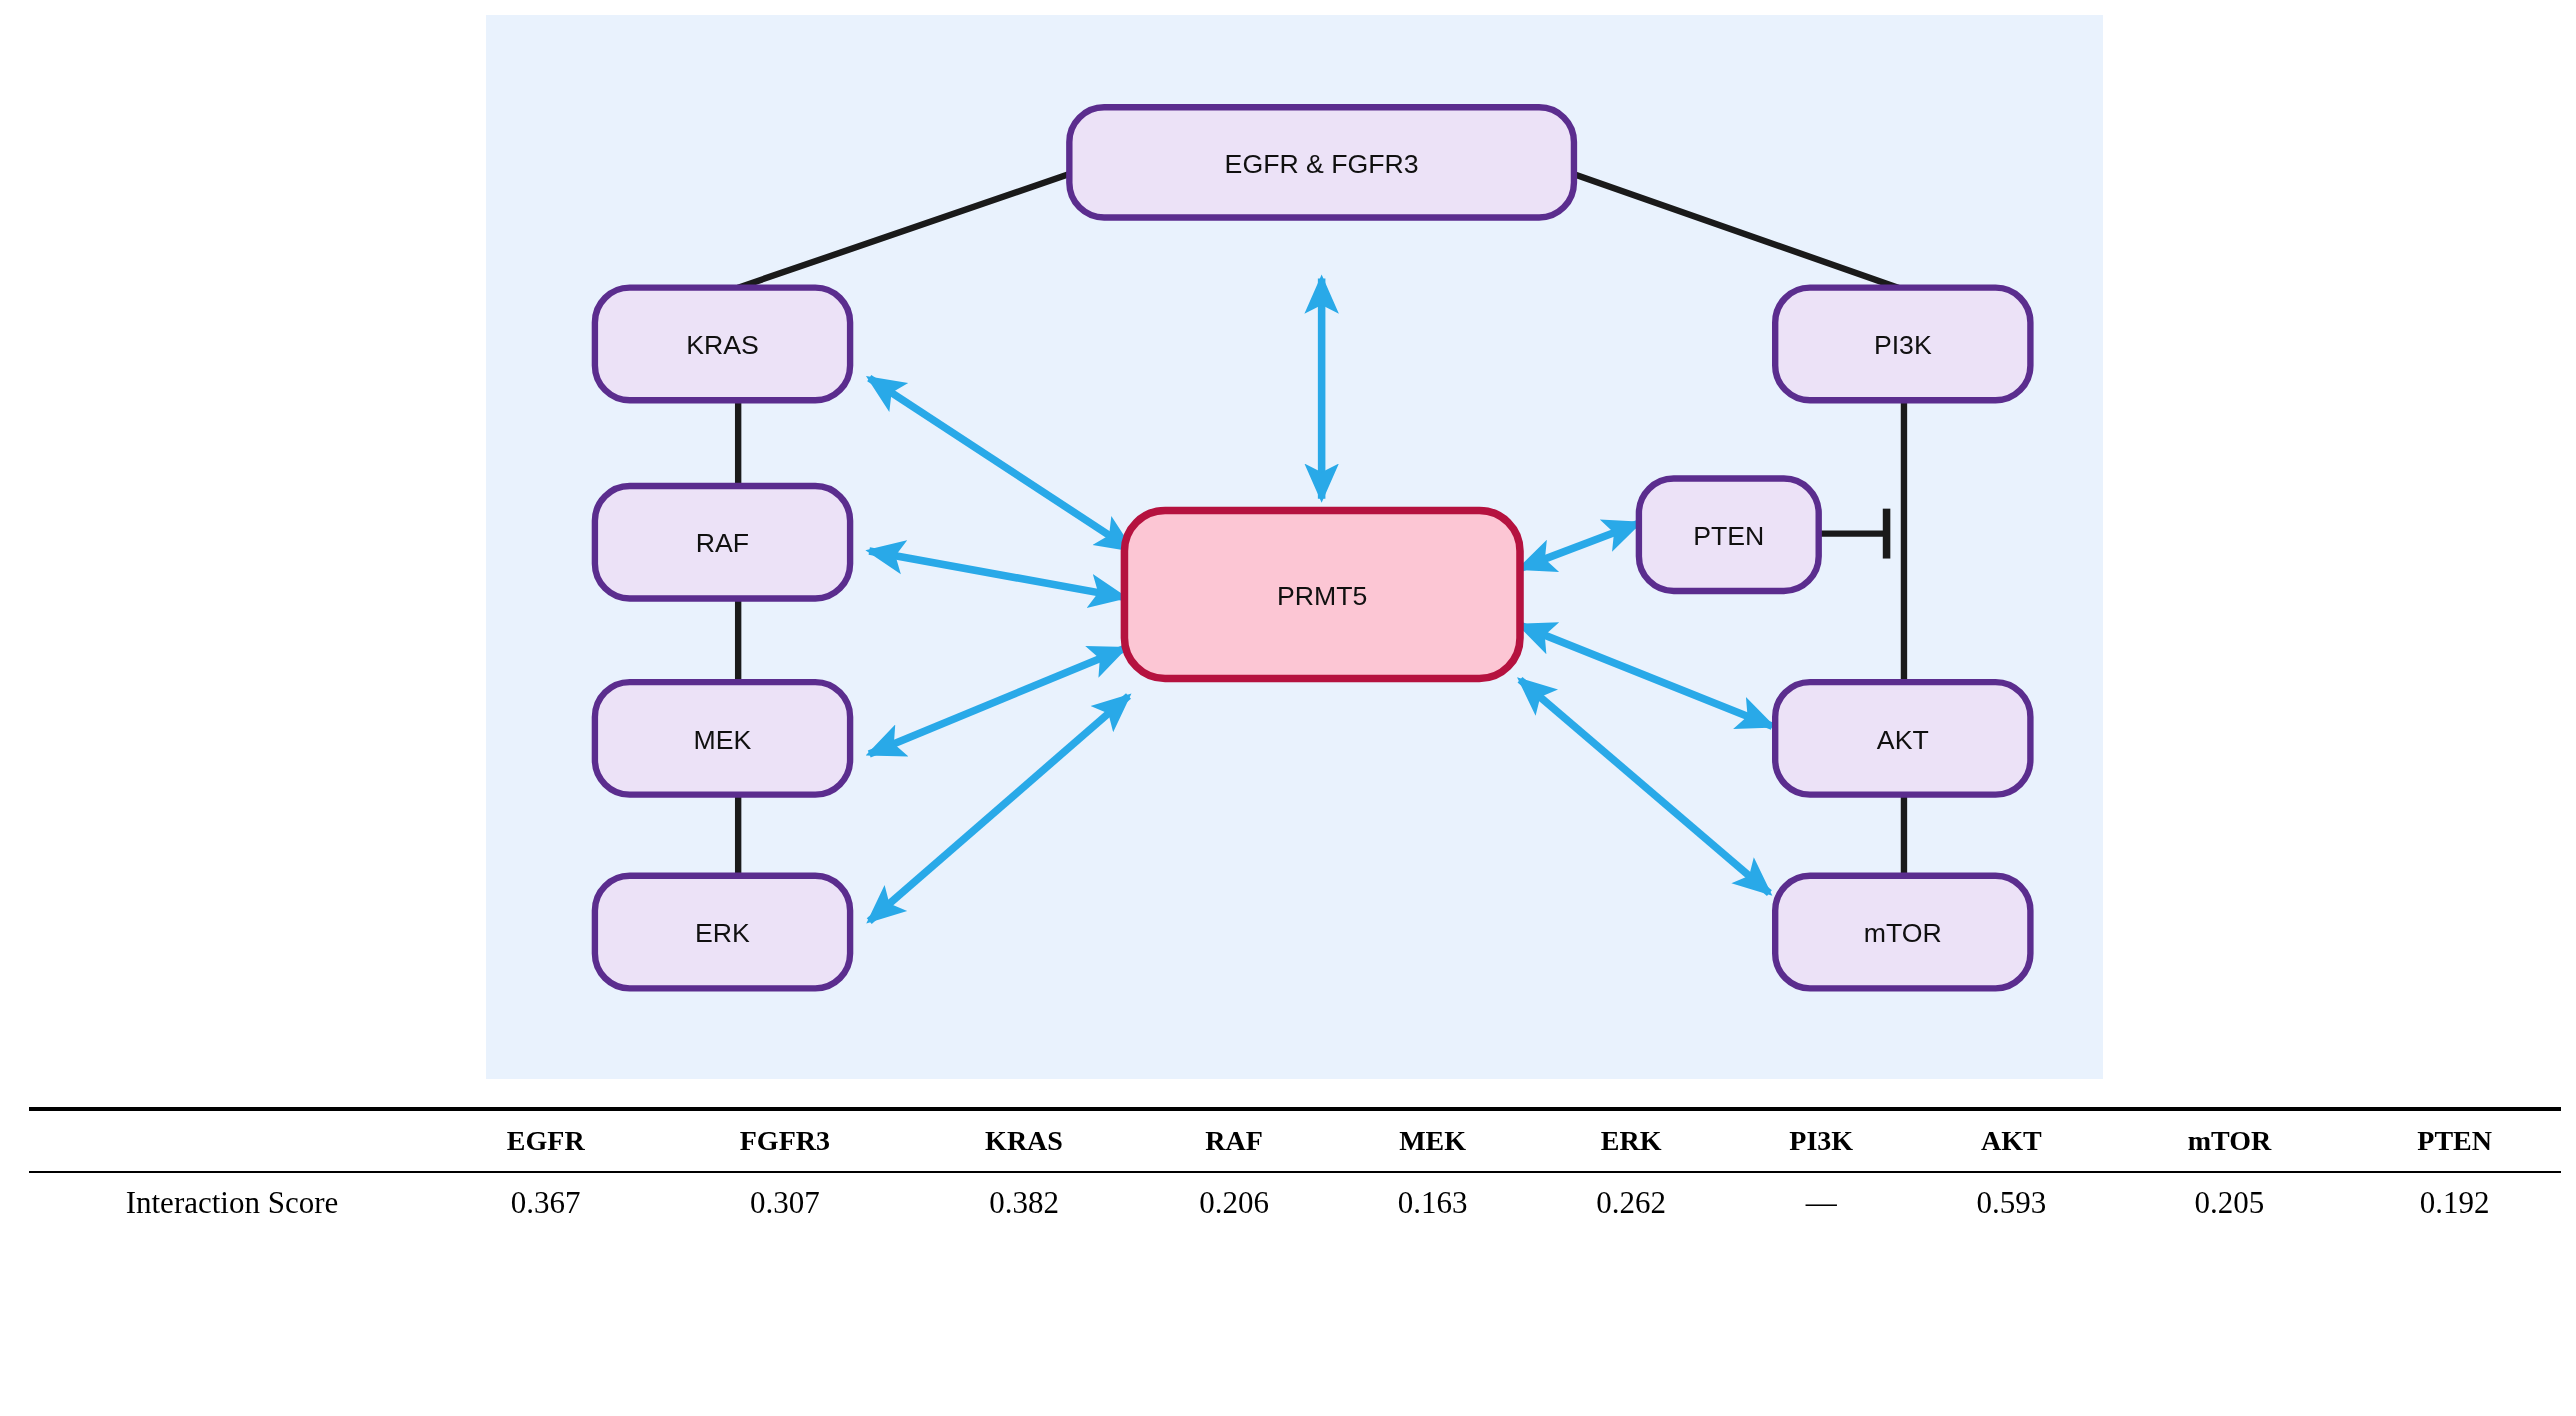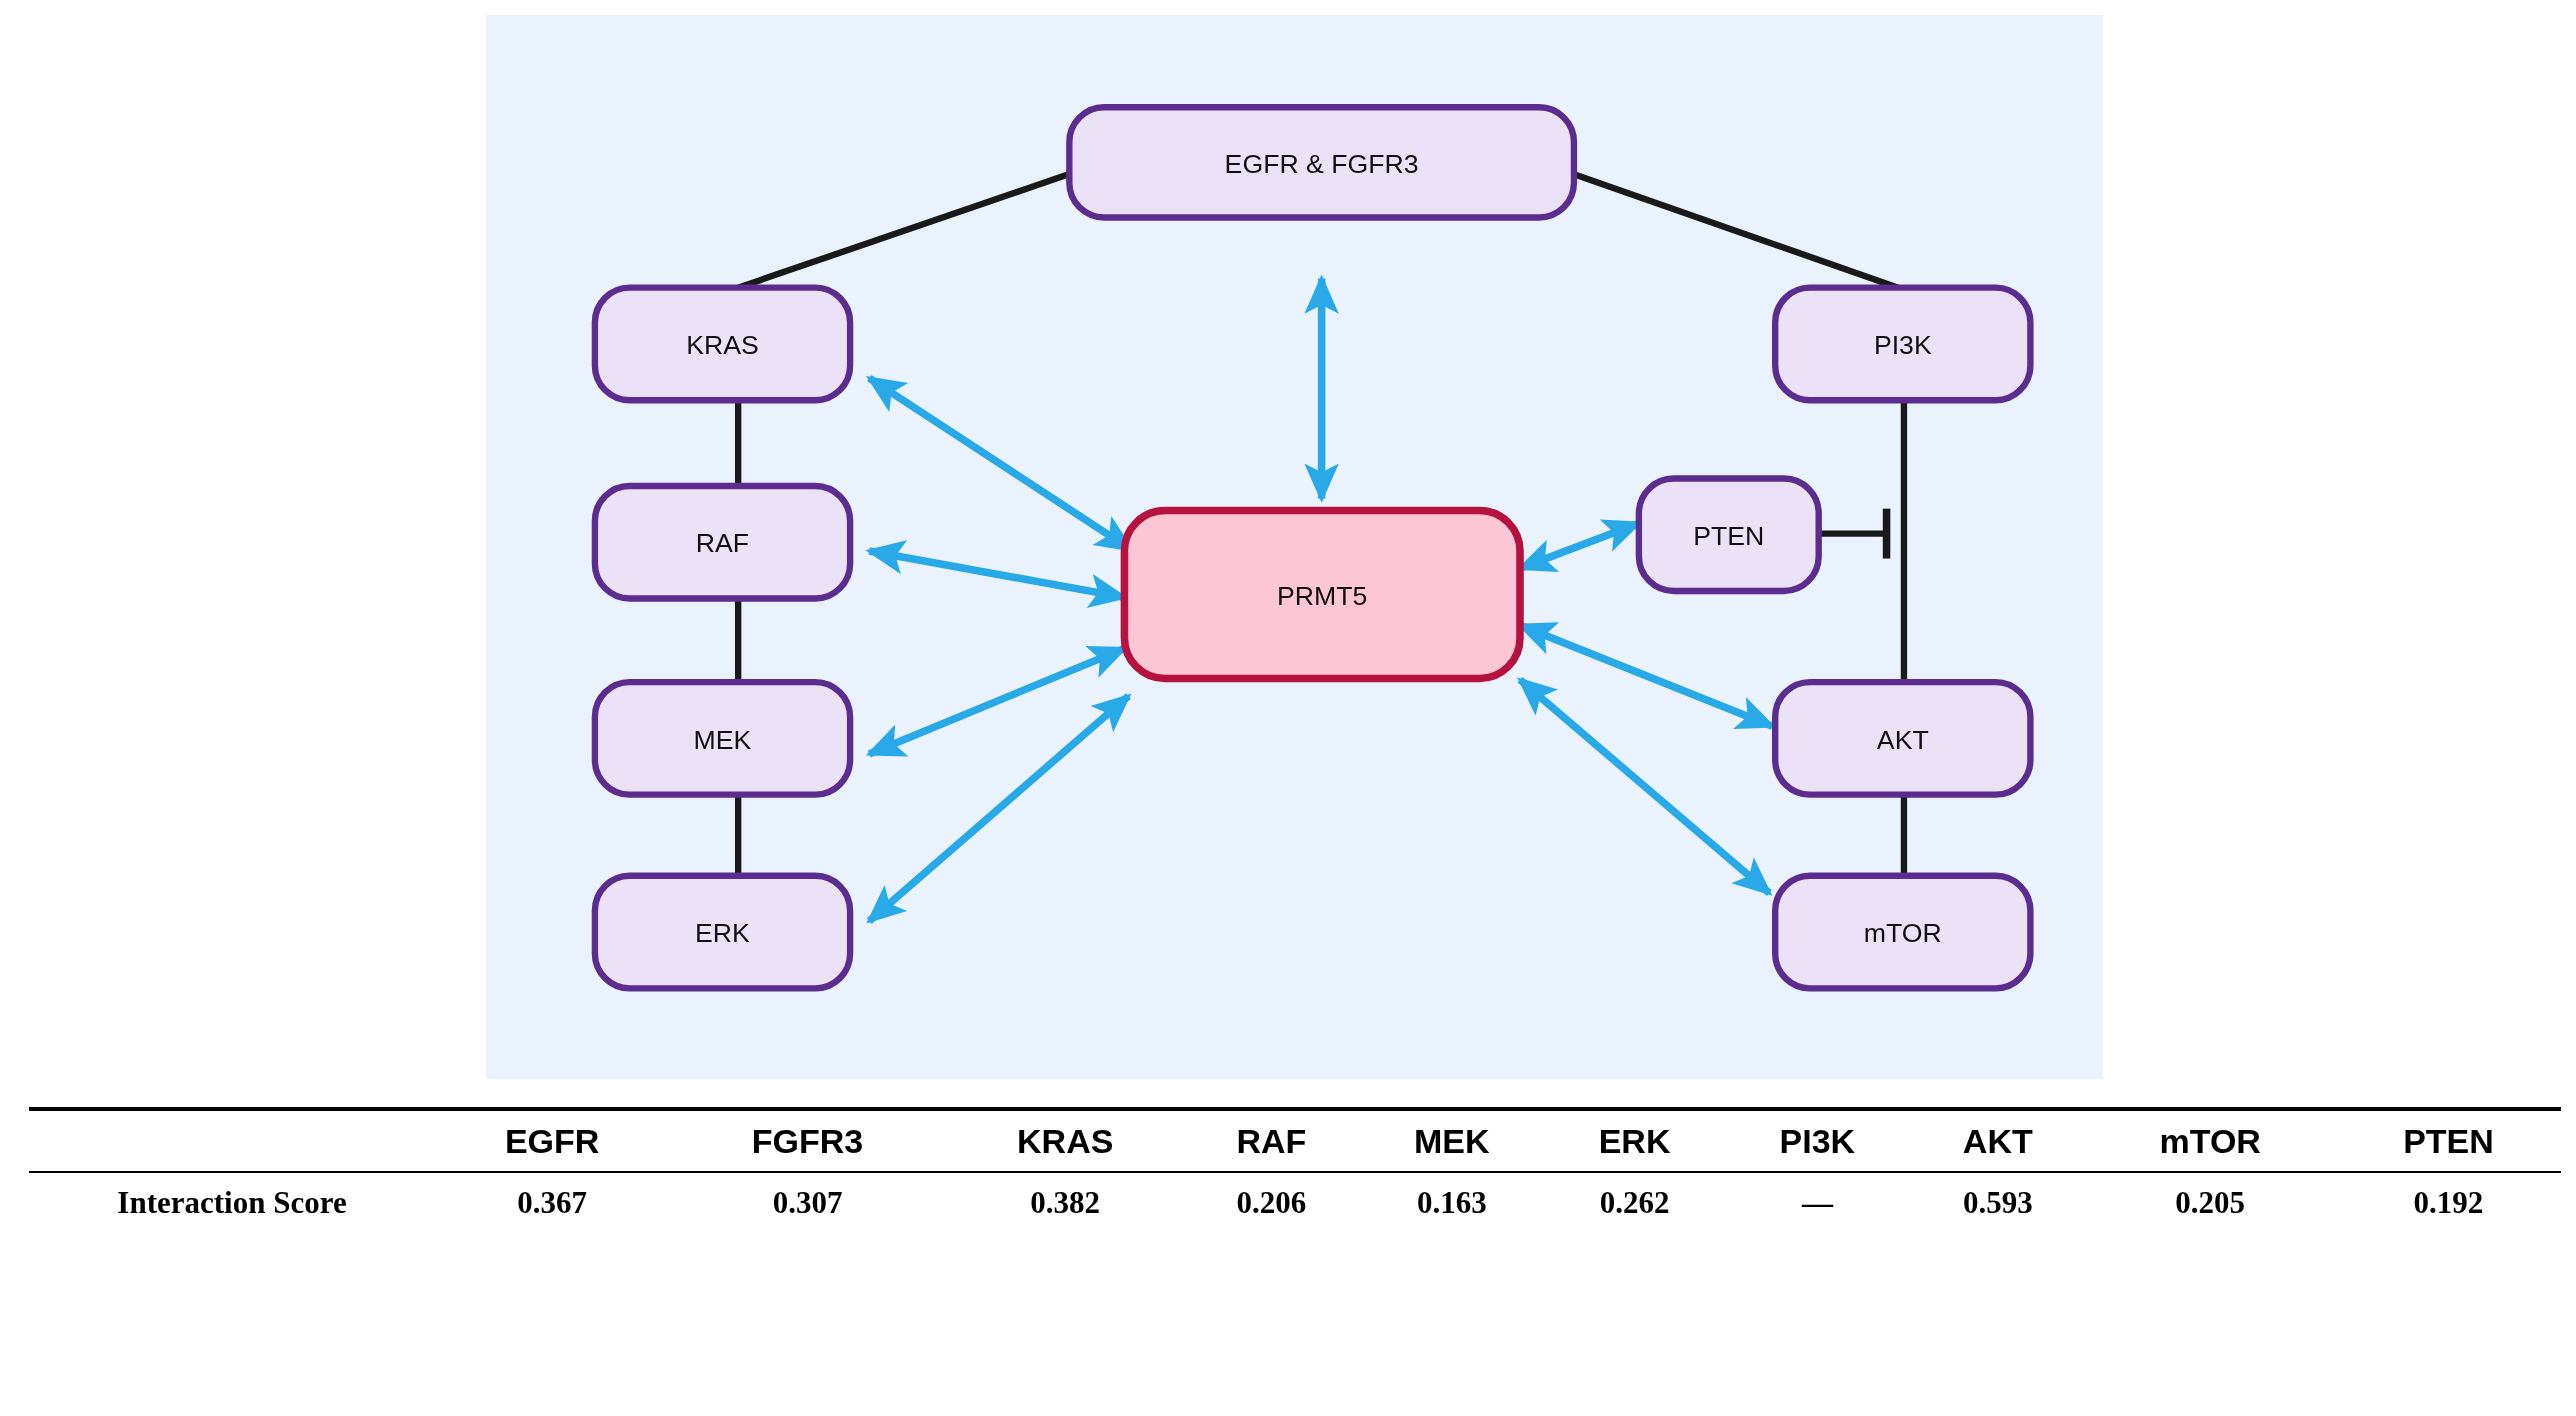--- a/index.html
+++ b/index.html
@@ -13,25 +13,25 @@
               text-anchor:middle;dominant-baseline:central;}
 
   
   #stats-table-wrap{position:absolute;left:29px;top:1107px;width:2532px;}
   table{border-collapse:collapse;width:100%;font-family:"Liberation Serif",serif;}
   table th,table td{font-weight:normal;padding:0;}
   .rule-thick{border-top:4.6px solid #000;}
   .rule-thin{border-top:2.3px solid #000;}
   .rule-bottom{border-bottom:4.6px solid #000;}
 
-  thead th{font-family:Liberation Sans, sans-serif;font-weight:bold;font-size:34px;
+  thead th{font-family:Liberation Serif, serif;font-weight:bold;font-size:28px;
            text-align:center;height:60px;vertical-align:middle;color:#000;}
   thead th.corner{text-align:left;}
 
-  tbody td{font-size:31px;text-align:center;height:60px;vertical-align:middle;color:#000;font-weight:bold;}
+  tbody td{font-size:31px;text-align:center;height:60px;vertical-align:middle;color:#000;}
   tbody td.rowhead{text-align:center;white-space:nowrap;}
   .ital{font-style:italic;}
 
   col.c-label{width:406px;}
   col.c-data{width:auto;}
 </style>
 </head>
 <body>
 
 <div id="diagram-panel"></div>

